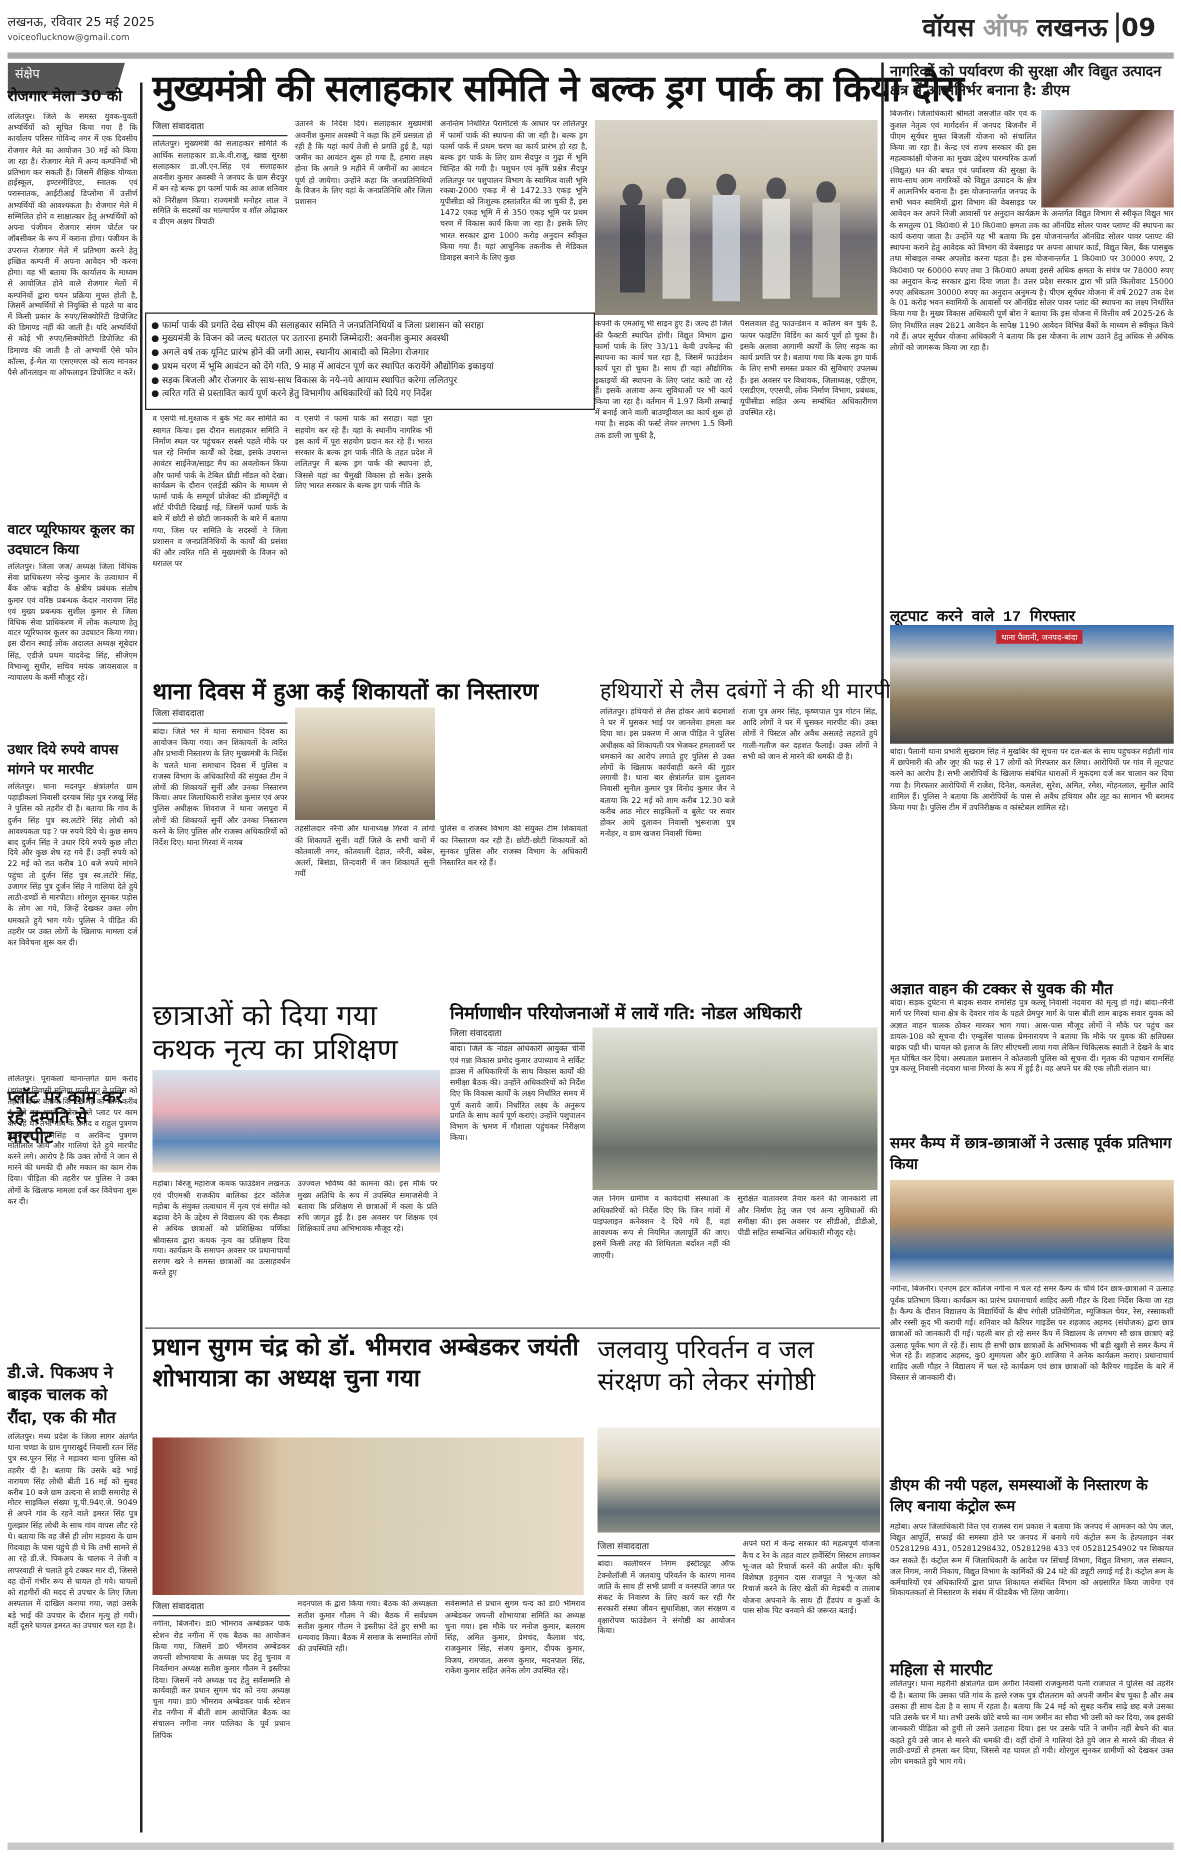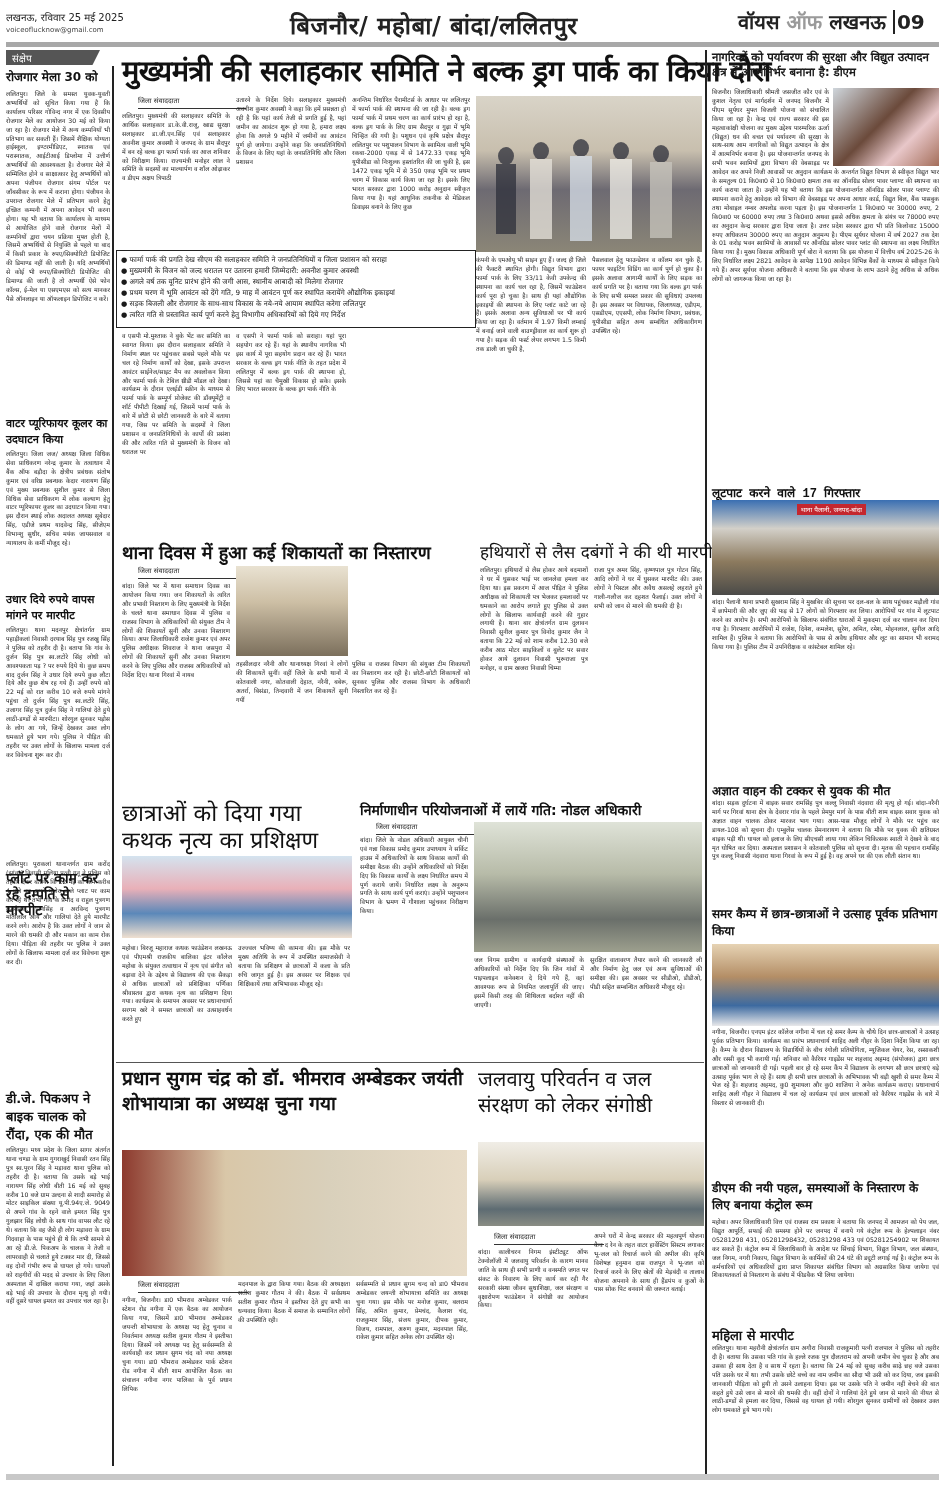--- a/index.html
+++ b/index.html
@@ -5,40 +5,39 @@
   * { box-sizing: border-box; margin: 0; padding: 0; }
   body { width: 945px; height: 1486px; background: #fff; font-family: "DejaVu Sans", sans-serif; color: #1a1a1a; overflow: hidden; position: relative; }
   .abs { position: absolute; }
   .masthead { left: 0; top: 0; width: 945px; height: 44px; }
   .date { left: 6px; top: 10px; font-size: 10px; color: #222; }
   .email { left: 6px; top: 26px; font-size: 7px; color: #444; }
   .section-title { left: 290px; top: 8px; font-size: 24px; font-weight: bold; color: #222; letter-spacing: 0.5px; }
   .brand { left: 738px; top: 8px; font-size: 20px; font-weight: bold; color: #222; }
   .brand .mid { color: #9a9a9a; }
   .topbar { left: 6px; top: 42px; width: 933px; height: 5px; background: #a8a8a8; }
-  .sankshep { left: 6px; top: 50px; width: 94px; height: 15px; background: #555; color: #fff; font-size: 10px; padding: 1px 6px; clip-path: polygon(0 0,100% 0,92% 100%,0 100%); }
+  .sankshep { left: 6px; top: 50px; width: 94px; height: 26px; background: #555; color: #fff; font-size: 10px; padding: 1px 6px; clip-path: polygon(0 0,100% 0,92% 100%,0 100%); }
   .vline { background: #222; width: 2px; }
   .hl-main { left: 122px; top: 50px; font-size: 29px; font-weight: bold; color: #111; letter-spacing: -0.5px; }
   .hl-right { left: 712px; top: 50px; width: 230px; font-size: 11.5px; font-weight: bold; line-height: 15px; }
   .small-hl { font-weight: bold; color: #111; }
   .body-text { font-size: 6.2px; line-height: 8.9px; color: #222; text-align: justify; overflow: hidden; }
-  .byline { font-size: 7px; color: #222; border-bottom: 1px solid #333; padding-bottom: 3px; margin-left: 16px; }
+  .byline { font-size: 7px; color: #222; border-bottom: 1px solid #333; padding-bottom: 3px; }
   .photo { background: #8a7a6a; overflow: hidden; }
   .bullets { left: 116px; top: 250px; width: 360px; height: 78px; border: 1.5px solid #222; padding: 3px 4px; }
   .bullets div { font-size: 7.2px; line-height: 11px; white-space: nowrap; overflow: hidden; }
   .bottombar { left: 6px; top: 1474px; width: 933px; height: 6px; background: #c8c8c8; }
   .hl-thin { font-weight: normal; color: #111; }
 </style>
 </head>
 <body>
 
 <div class="abs masthead">
   <div class="abs date">लखनऊ, रविवार 25 मई 2025</div>
   <div class="abs email">voiceoflucknow@gmail.com</div>
-  <div class="abs section-title">बिजनौर/ महोबा/ बांदा/ललितपुर</div>
   <div class="abs brand">
     <span>वॉयस</span>
     <span class="mid">ऑफ</span>
     <span>लखनऊ</span>
     <span style="border-left:2px solid #222;padding-left:2px;">09</span>
   </div>
 </div>
 <div class="abs topbar"></div>
 
 <div class="abs sankshep">संक्षेप</div>

